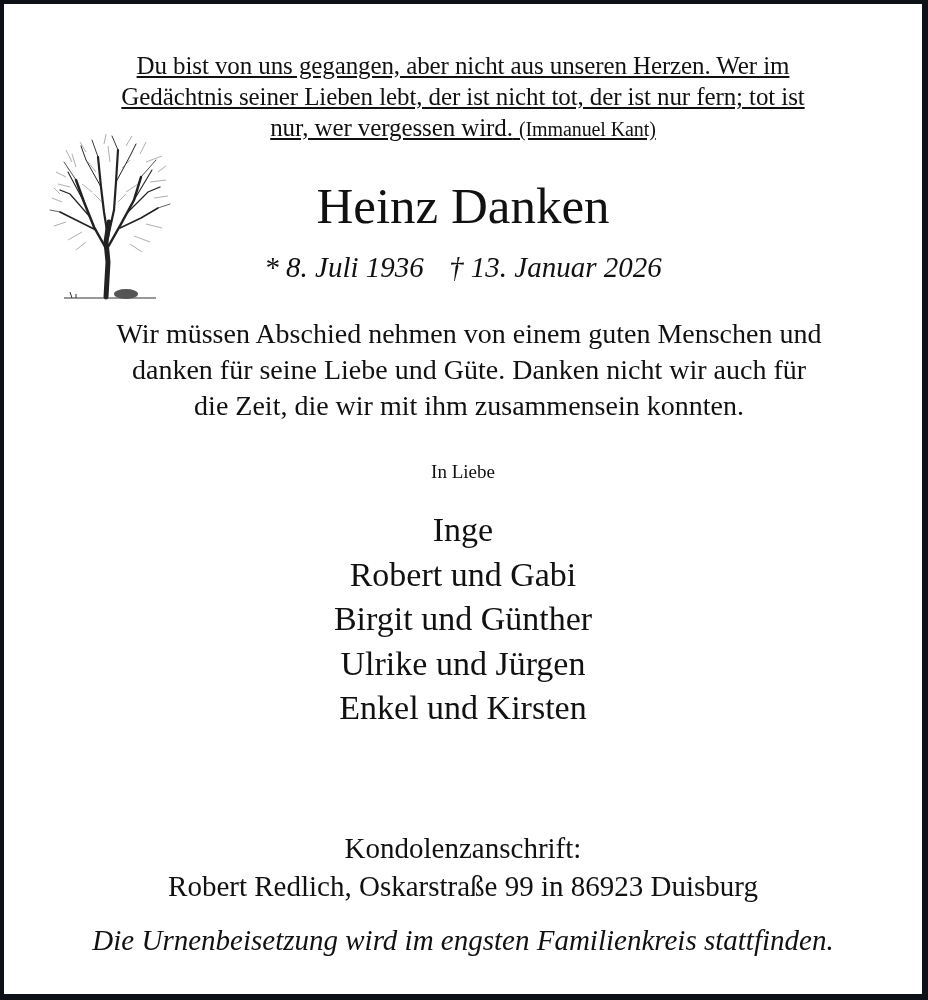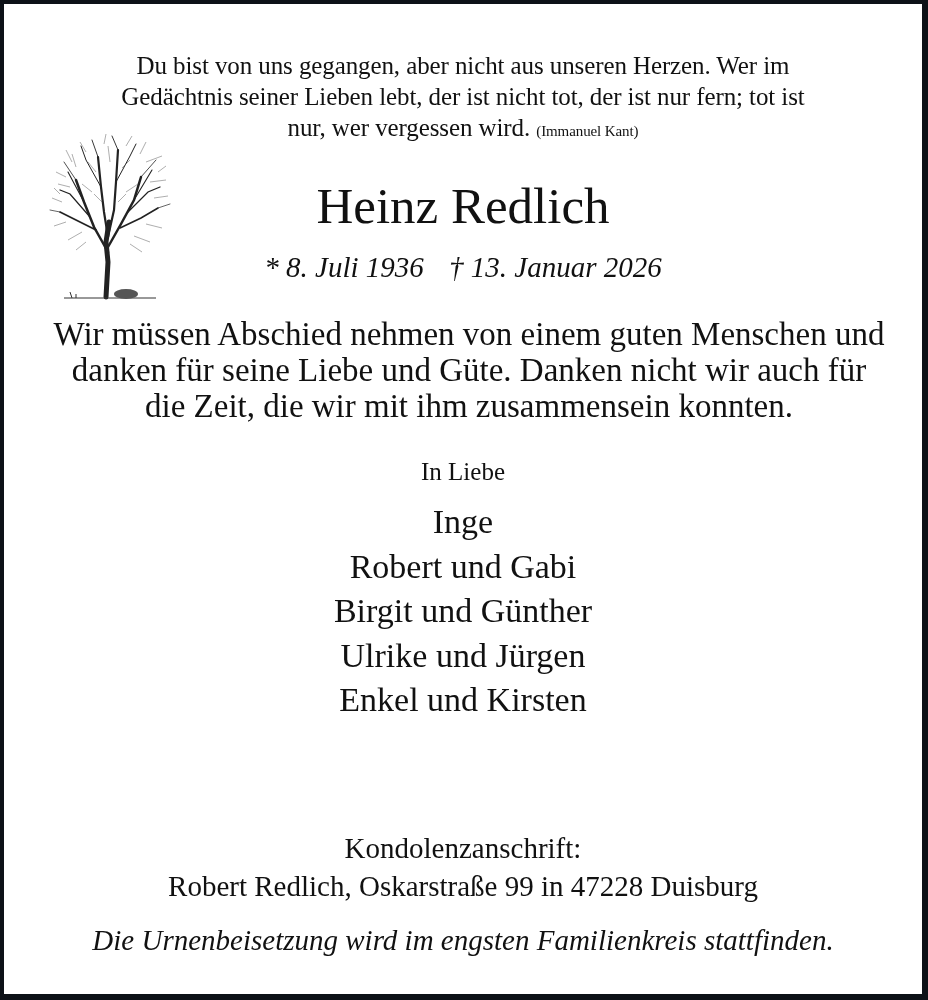--- a/index.html
+++ b/index.html
@@ -25,23 +25,24 @@
       text-align: center;
     }
     .quote {
       position: absolute;
       left: 0;
       right: 0;
       top: 46px;
       font-size: 25px;
       line-height: 31px;
       letter-spacing: -0.1px;
+      text-decoration: underline;
     }
     .quote .author {
-      font-size: 15px;
+      font-size: 20px;
     }
     .tree {
       position: absolute;
       left: 42px;
       top: 128px;
       width: 128px;
       height: 170px;
     }
     .name {
       position: absolute;
@@ -62,39 +63,39 @@
     }
     .dates .gap {
       display: inline-block;
       width: 18px;
     }
     .message {
       position: absolute;
       left: 12px;
       right: 0;
       top: 312px;
-      font-size: 33px;
+      font-size: 28px;
       line-height: 36px;
     }
     .inliebe {
       position: absolute;
       left: 0;
       right: 0;
       top: 452px;
-      font-size: 25px;
+      font-size: 19px;
       line-height: 32px;
     }
     .family {
       position: absolute;
       left: 0;
       right: 0;
       top: 496px;
       font-size: 34px;
       line-height: 44.5px;
-      margin: 0;
+      margin: 8px;
       padding: 0;
       list-style: none;
     }
     .condolence {
       position: absolute;
       left: 0;
       right: 0;
       top: 825px;
       font-size: 29px;
       line-height: 38px;
@@ -152,21 +153,21 @@
       </g>
 
       <g stroke="#333" fill="#444">
         <path d="M18 166 L110 166" stroke-width="1"></path>
         <ellipse cx="80" cy="162" rx="12" ry="5" fill="#555" stroke="none"></ellipse>
         <path d="M24 160 L26 166 M30 162 L30 166" stroke-width="1"></path>
       </g>
     </svg>
   </div>
 
-  <div class="name">Heinz Redlich</div>
+  <div class="name">Heinz Danken</div>
 
   <div class="dates">
     <span>*</span>
     <span>8. Juli 1936</span><span class="gap"></span>
     <span>†</span>
     <span>13. Januar 2026</span>
   </div>
 
   <div class="message">
     <div>Wir müssen Abschied nehmen von einem guten Menschen und</div>
@@ -179,18 +180,18 @@
   <ul class="family">
     <li>Inge</li>
     <li>Robert und Gabi</li>
     <li>Birgit und Günther</li>
     <li>Ulrike und Jürgen</li>
     <li>Enkel und Kirsten</li>
   </ul>
 
   <div class="condolence">
     <div>Kondolenzanschrift:</div>
-    <div>Robert Redlich, Oskarstraße 99 in 47228 Duisburg</div>
+    <div>Robert Redlich, Oskarstraße 99 in 86923 Duisburg</div>
   </div>
 
   <div class="closing">Die Urnenbeisetzung wird im engsten Familienkreis stattfinden.</div>
 
 </div>
 
 </body></html>

